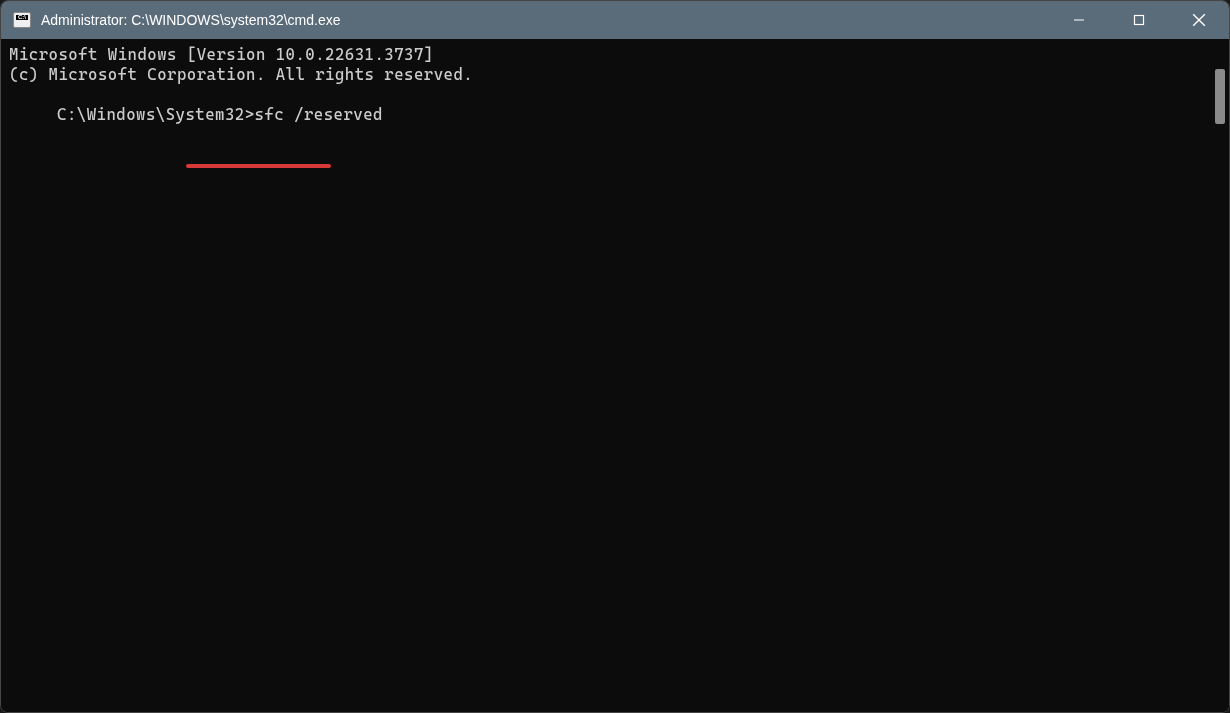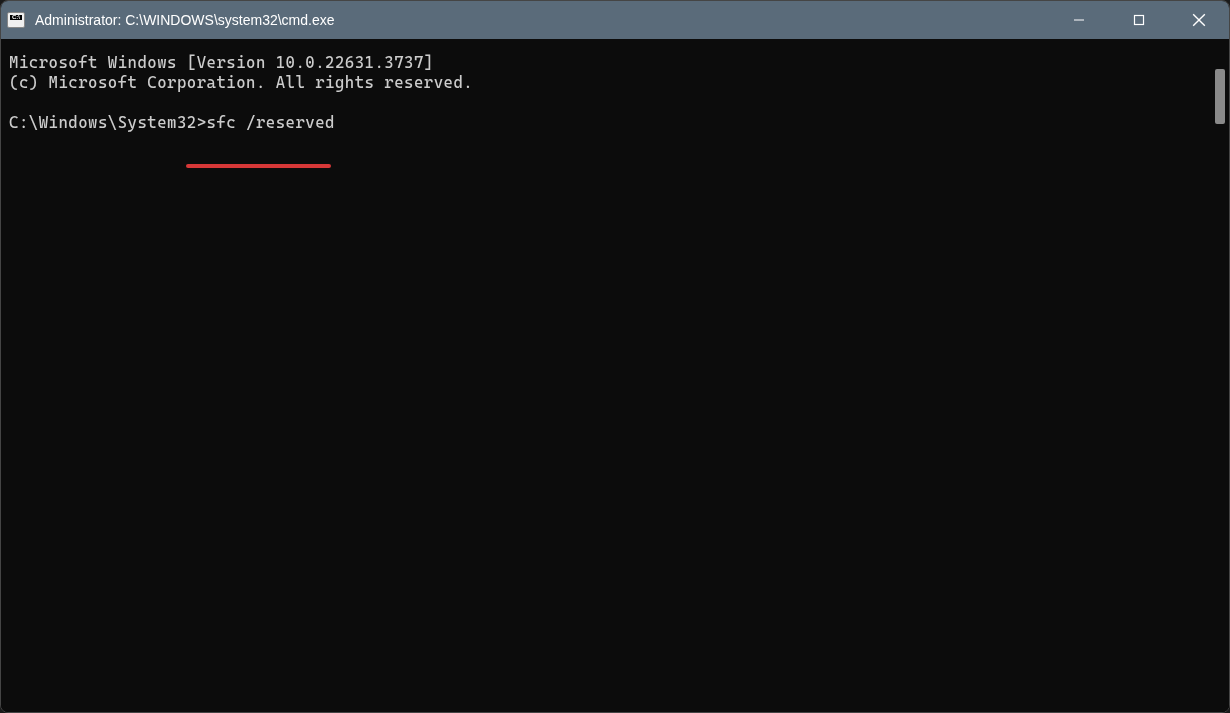--- a/index.html
+++ b/index.html
@@ -18,21 +18,21 @@
       border-radius: 8px;
       overflow: hidden;
       display: flex;
       flex-direction: column;
     }
     .title-bar {
       height: 38px;
       background: #5a6b7a;
       display: flex;
       align-items: center;
-      padding-left: 6px;
+      padding-left: 12px;
       user-select: none;
     }
     .title-icon {
       width: 18px;
       height: 16px;
       background: #f0f0f0;
       border: 1px solid #888;
       border-radius: 2px;
       display: flex;
       align-items: center;
@@ -69,21 +69,21 @@
     }
     .win-btn svg { width: 12px; height: 12px; }
     .win-btn.close svg{ width:14px; height:14px; }
     .content-wrap{
       flex:1;
       display:flex;
       background:#0c0c0c;
     }
     .terminal {
       flex:1;
-      padding: 14px 8px;
+      padding: 6px 8px;
       font-family: 'Consolas','Cascadia Mono', monospace;
       font-size: 16px;
       line-height: 20px;
       color: #ccc;
       white-space: pre;
       position: relative;
       letter-spacing: 0.5px;
     }
     .underline-annotation{
       position:absolute;
@@ -101,21 +101,21 @@
     }
     .scroll-thumb{
       position:absolute;
       top:30px;
       left:4px;
       width:10px;
       height:55px;
       background:#8a8a8a;
       border-radius:2px;
     }
-    .prompt-line{ display:flex; }
+    .prompt-line{ display:flex;margin-left:48px; }
   </style>
 </head>
 <body>
 
 <div class="window">
   <div class="title-bar">
     <div class="title-icon">
         <span>C:\</span>
       </div>
     <div class="title-text">Administrator: C:\WINDOWS\system32\cmd.exe</div>

